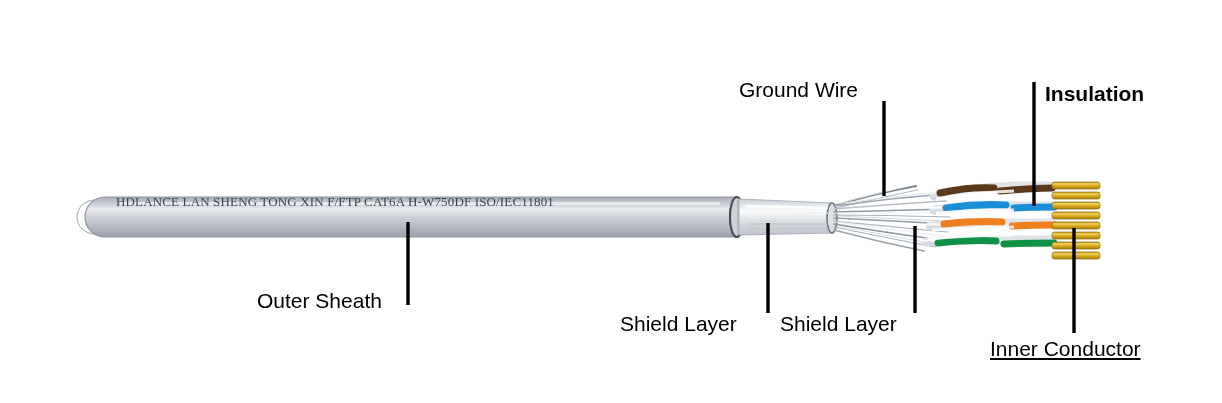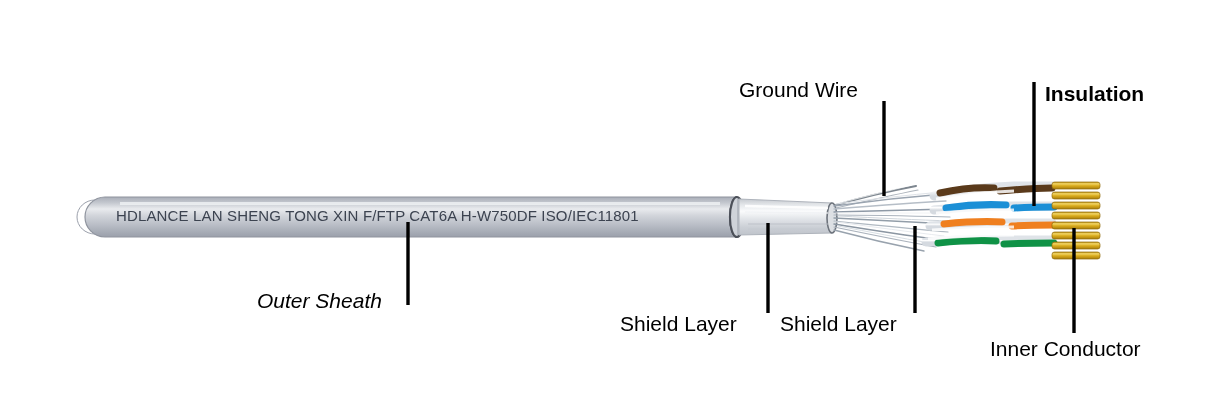--- a/index.html
+++ b/index.html
@@ -147,24 +147,24 @@
       <line x1="768" y1="223" x2="768" y2="313"></line>
       <line x1="915" y1="226" x2="915" y2="313"></line>
       <line x1="1074" y1="228" x2="1074" y2="333"></line>
     </g>
   </svg>
 
   <div class="lbl" style="left:739px; top:79px;">Ground Wire</div>
 
   <div class="lbl" style="left:1045px; top:83px;font-weight:bold;">Insulation</div>
 
-  <div class="lbl" style="left:257px; top:290px;font-style:italic;">Outer Sheath</div>
+  <div class="lbl" style="left:257px; top:290px;">Outer Sheath</div>
 
   <div class="lbl" style="left:620px; top:313px;">Shield Layer</div>
 
   <div class="lbl" style="left:780px; top:313px;">Shield Layer</div>
 
-  <div class="lbl" style="left:990px; top:338px;">Inner Conductor</div>
+  <div class="lbl" style="left:990px; top:338px;text-decoration:underline;">Inner Conductor</div>
 
-  <div style="position:absolute; left:116px; top:207px; font-size:15px; letter-spacing:0.15px;
-              color:#3c4350; white-space:nowrap; font-family:Liberation Sans, sans-serif;">HDLANCE LAN SHENG TONG XIN F/FTP CAT6A H-W750DF ISO/IEC11801</div>
+  <div style="position:absolute; left:116px; top:194px; font-size:13px; letter-spacing:0.15px;
+              color:#3c4350; white-space:nowrap; font-family:Liberation Serif, serif;">HDLANCE LAN SHENG TONG XIN F/FTP CAT6A H-W750DF ISO/IEC11801</div>
 
 </div>
 
 </body></html>

